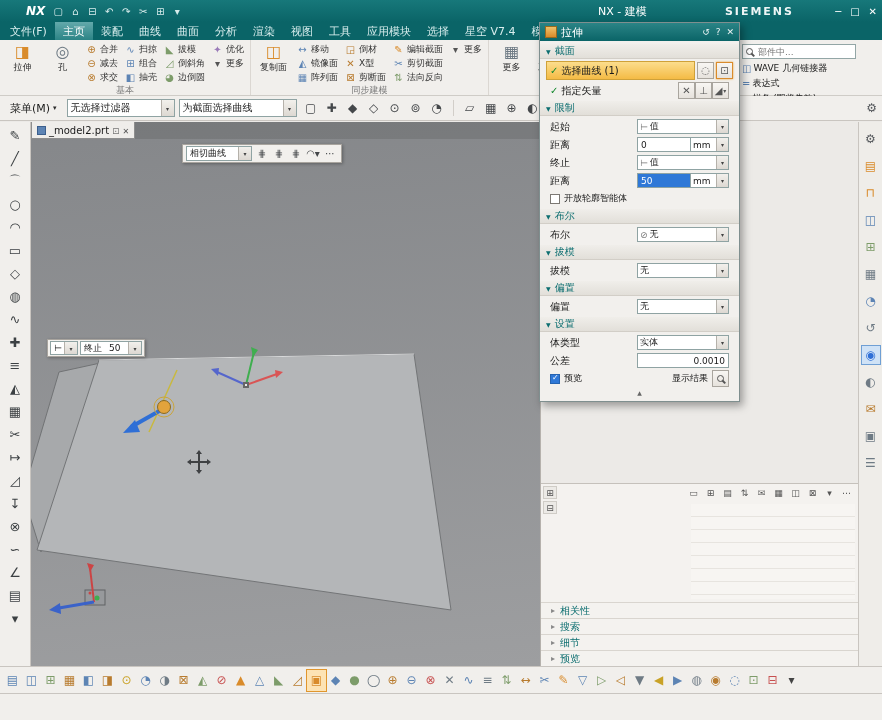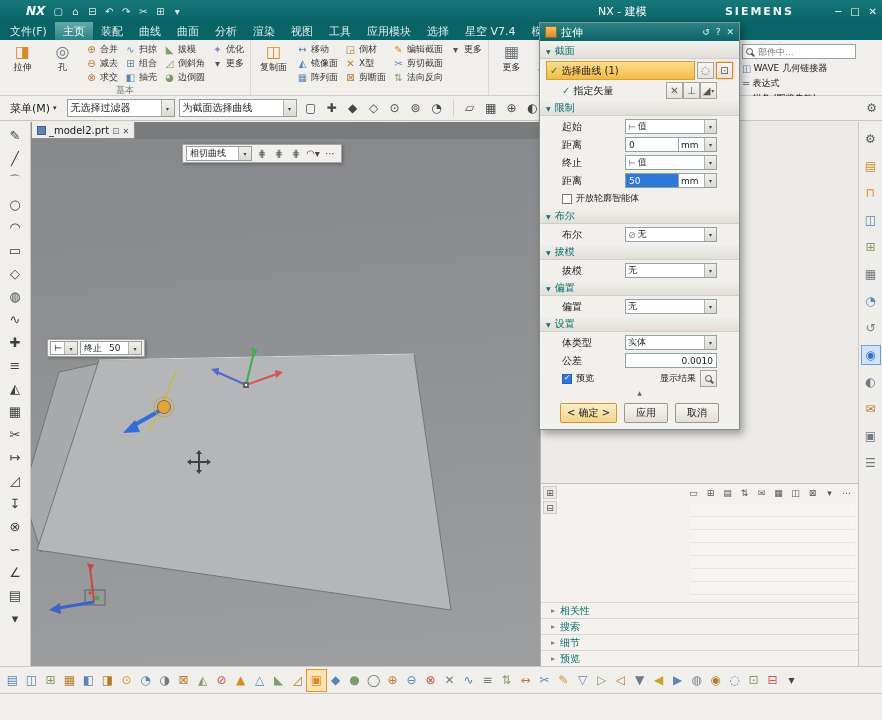--- a/index.html
+++ b/index.html
@@ -134,21 +134,21 @@
   .sec-h::before{content:"▼";font-size:6px;color:#0c6e70;}
   .sel-row{display:flex;gap:2px;align-items:center;margin:2px 0;}
   .sel-orange{flex:1;display:flex;align-items:center;gap:3px;height:19px;padding:0 3px;
     background:linear-gradient(#fcdd8d,#f4bb45);border:1px solid #cfa139;overflow:hidden;}
   .chk-ok::before{content:"✓";color:#13882d;font-weight:bold;font-size:10px;}
   .mini-btn{width:17px;height:17px;border:1px solid #a9a59e;flex:none;
     background:linear-gradient(#f8f6f3,#e6e2dc);display:flex;align-items:center;
     justify-content:center;font-size:10px;color:#555;}
   .mini-btn.hot{border-color:#d98b2b;box-shadow:0 0 2px #e8a33d;}
   .mini-btn.arr::after{content:"▾";font-size:6px;margin-left:1px;}
-  .row{display:flex;align-items:center;height:17px;margin:1px 16px;}
+  .row{display:flex;align-items:center;height:17px;margin:1px 4px;}
   .rlabel{flex:1;color:#222;}
   .dd{width:92px;display:flex;align-items:center;height:15px;background:#fff;
     border:1px solid #8fa3a3;padding-left:2px;font-size:9px;}
   .dd .ddic{color:#777;font-size:9px;margin-right:2px;}
   .dd .ddtxt{flex:1;white-space:nowrap;overflow:hidden;}
   .dd::after{content:"▾";font-size:6px;color:#444;width:11px;align-self:stretch;display:flex;
     align-items:center;justify-content:center;background:linear-gradient(#f2f0ec,#ddd8d2);
     border-left:1px solid #b5b1aa;flex:none;}
   .inpgrp{display:flex;width:92px;}
   .inp{flex:1;height:15px;background:#fff;border:1px solid #8fa3a3;border-right:0;display:flex;
@@ -392,20 +392,21 @@
                 <span class="lb">法向反向</span>
               </div>
             </div>
             <div class="rcol">
               <div class="rsmall">
                 <span class="gl" style="color: rgb(85, 85, 85);">▾</span>
                 <span class="lb">更多</span>
               </div>
             </div>
           </div>
+          <div class="rglabel">同步建模</div>
         </div>
         <div class="rgroup">
           <div class="ritems">
             <div class="rbig">
               <div class="rbig-ic" style="color: rgb(111, 123, 133);">▦</div>
               <div class="rbig-lb">更多</div>
             </div>
             <div class="rbig">
               <div class="rbig-ic" style="color: rgb(184, 123, 46);">▣</div>
               <div class="rbig-lb">工具箱</div>
@@ -847,25 +848,20 @@
         <span class="cb-lb">预览</span>
         <span class="spacer"></span>
         <span class="show-res">显示结果</span>
         <div class="mini-btn">
           <span class="mag"></span>
         </div>
       </div>
 
       <div class="dlg-collapse"></div>
 
-      <div class="dlg-btns">
-        <div class="dlg-btn primary">&lt; 确定 &gt;</div>
-        <div class="dlg-btn">应用</div>
-        <div class="dlg-btn">取消</div>
-      </div>
     </div>
   </div>
 
   <div class="resbar">
       <div class="resbtn">
         <span class="gl">⚙</span>
       </div>
       <div class="resbtn">
         <span class="gl" style="color: rgb(217, 139, 43);">▤</span>
       </div>

